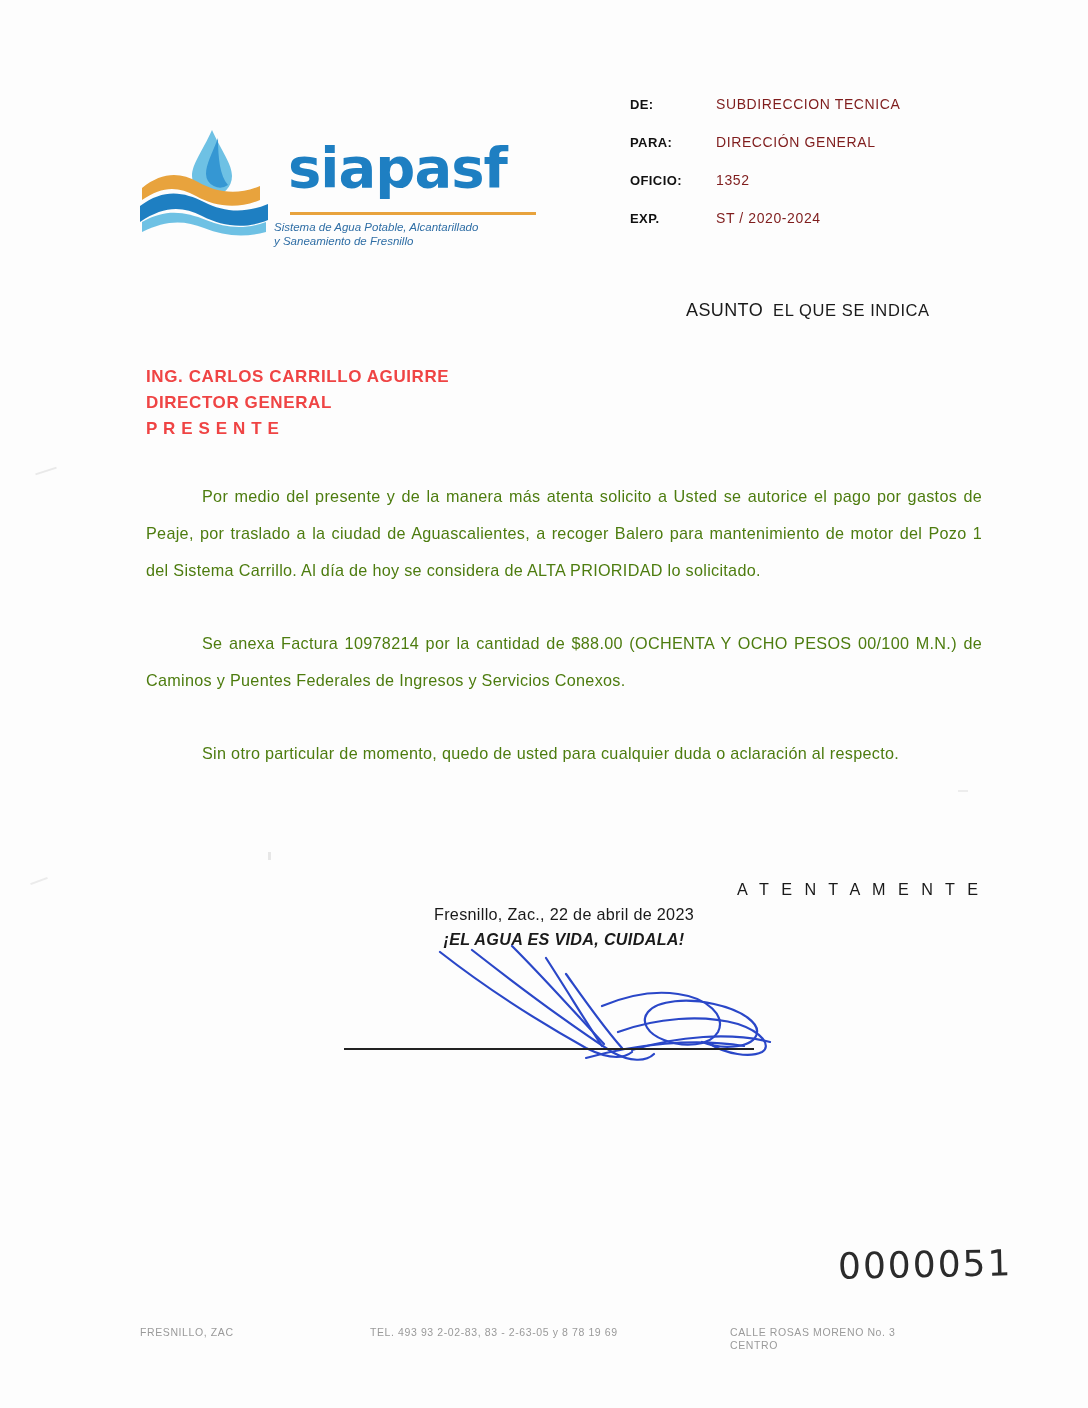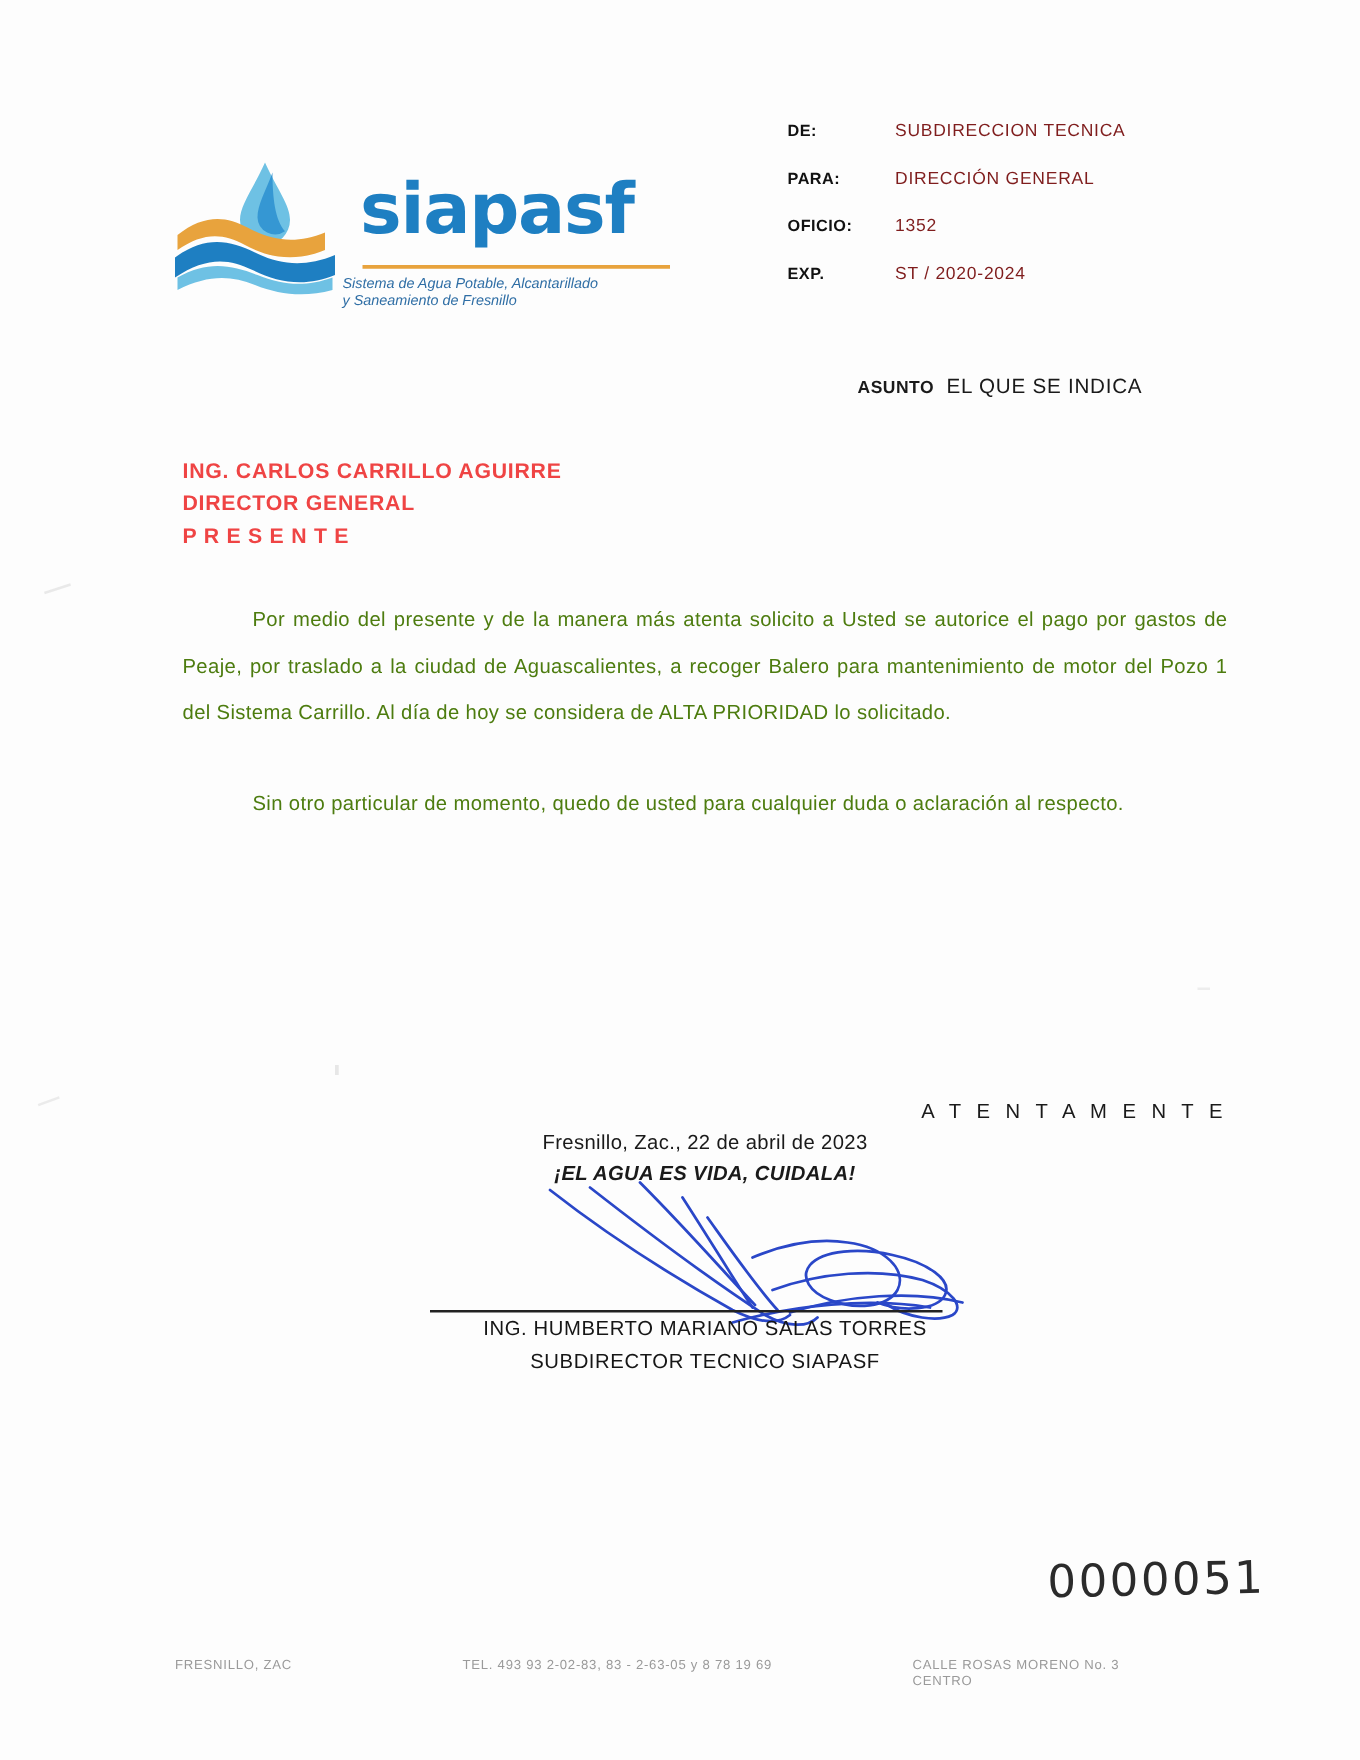--- a/index.html
+++ b/index.html
@@ -95,22 +95,22 @@
   }
 
   .asunto-row {
     position: absolute;
     left: 686px;
     top: 300px;
     display: flex;
     align-items: baseline;
   }
   .asunto-label {
-    font-size: 14px;
-    font-weight: bold;
+    font-size: 18px;
+    font-weight: normal;
     letter-spacing: 0.4px;
     margin-right: 10px;
   }
   .asunto-value {
     font-size: 16.5px;
     letter-spacing: 0.6px;
   }
 
   
   .addressee {
@@ -290,20 +290,21 @@
   </div>
 
   <div class="addressee">
     <div>ING. CARLOS CARRILLO AGUIRRE</div>
     <div>DIRECTOR GENERAL</div>
     <div>P R E S E N T E</div>
   </div>
 
   <div class="body-text">
     <p>Por medio del presente y de la manera más atenta solicito a Usted se autorice el pago por gastos de Peaje, por traslado a la ciudad de Aguascalientes, a recoger Balero para mantenimiento de motor del Pozo 1 del Sistema Carrillo. Al día de hoy se considera de ALTA PRIORIDAD lo solicitado.</p>
+    <p>Se anexa Factura 10978214 por la cantidad de $88.00 (OCHENTA Y OCHO PESOS 00/100 M.N.) de Caminos y Puentes Federales de Ingresos y Servicios Conexos.</p>
     <p>Sin otro particular de momento, quedo de usted para cualquier duda o aclaración al respecto.</p>
   </div>
 
   <div class="closing">
     <div class="atte">A T E N T A M E N T E</div>
     <div class="place">Fresnillo, Zac., 22 de abril de 2023</div>
     <div class="slogan">¡EL AGUA ES VIDA, CUIDALA!</div>
   </div>
 
   <div class="sign-area">
@@ -316,24 +317,20 @@
         <path d="M140 34 C160 62 178 88 196 108"></path>
         <path d="M176 66 C200 56 226 50 252 54 C282 58 300 76 292 92 C284 106 258 108 238 100 C222 94 214 82 222 72 C232 60 262 58 288 64 C316 70 336 84 330 96 C324 108 296 110 276 102"></path>
         <path d="M192 92 C230 78 276 74 312 84 C336 92 346 106 336 112 C324 118 300 114 284 104"></path>
         <path d="M206 110 C252 96 304 92 344 102"></path>
         <path d="M160 118 C210 104 268 98 318 106"></path>
       </g>
     </svg>
     <div class="sign-line"></div>
   </div>
 
-  <div class="signer">
-    <div>ING. HUMBERTO MARIANO SALAS TORRES</div>
-    <div>SUBDIRECTOR TECNICO SIAPASF</div>
-  </div>
 
   <div class="folio">0000051</div>
 
   <div class="footer">
     <div class="f-col f-left">FRESNILLO, ZAC</div>
     <div class="f-col f-mid">TEL. 493 93 2-02-83, 83 - 2-63-05 y 8 78 19 69</div>
     <div class="f-col f-right">CALLE ROSAS MORENO No. 3
 CENTRO</div>
   </div>
 

